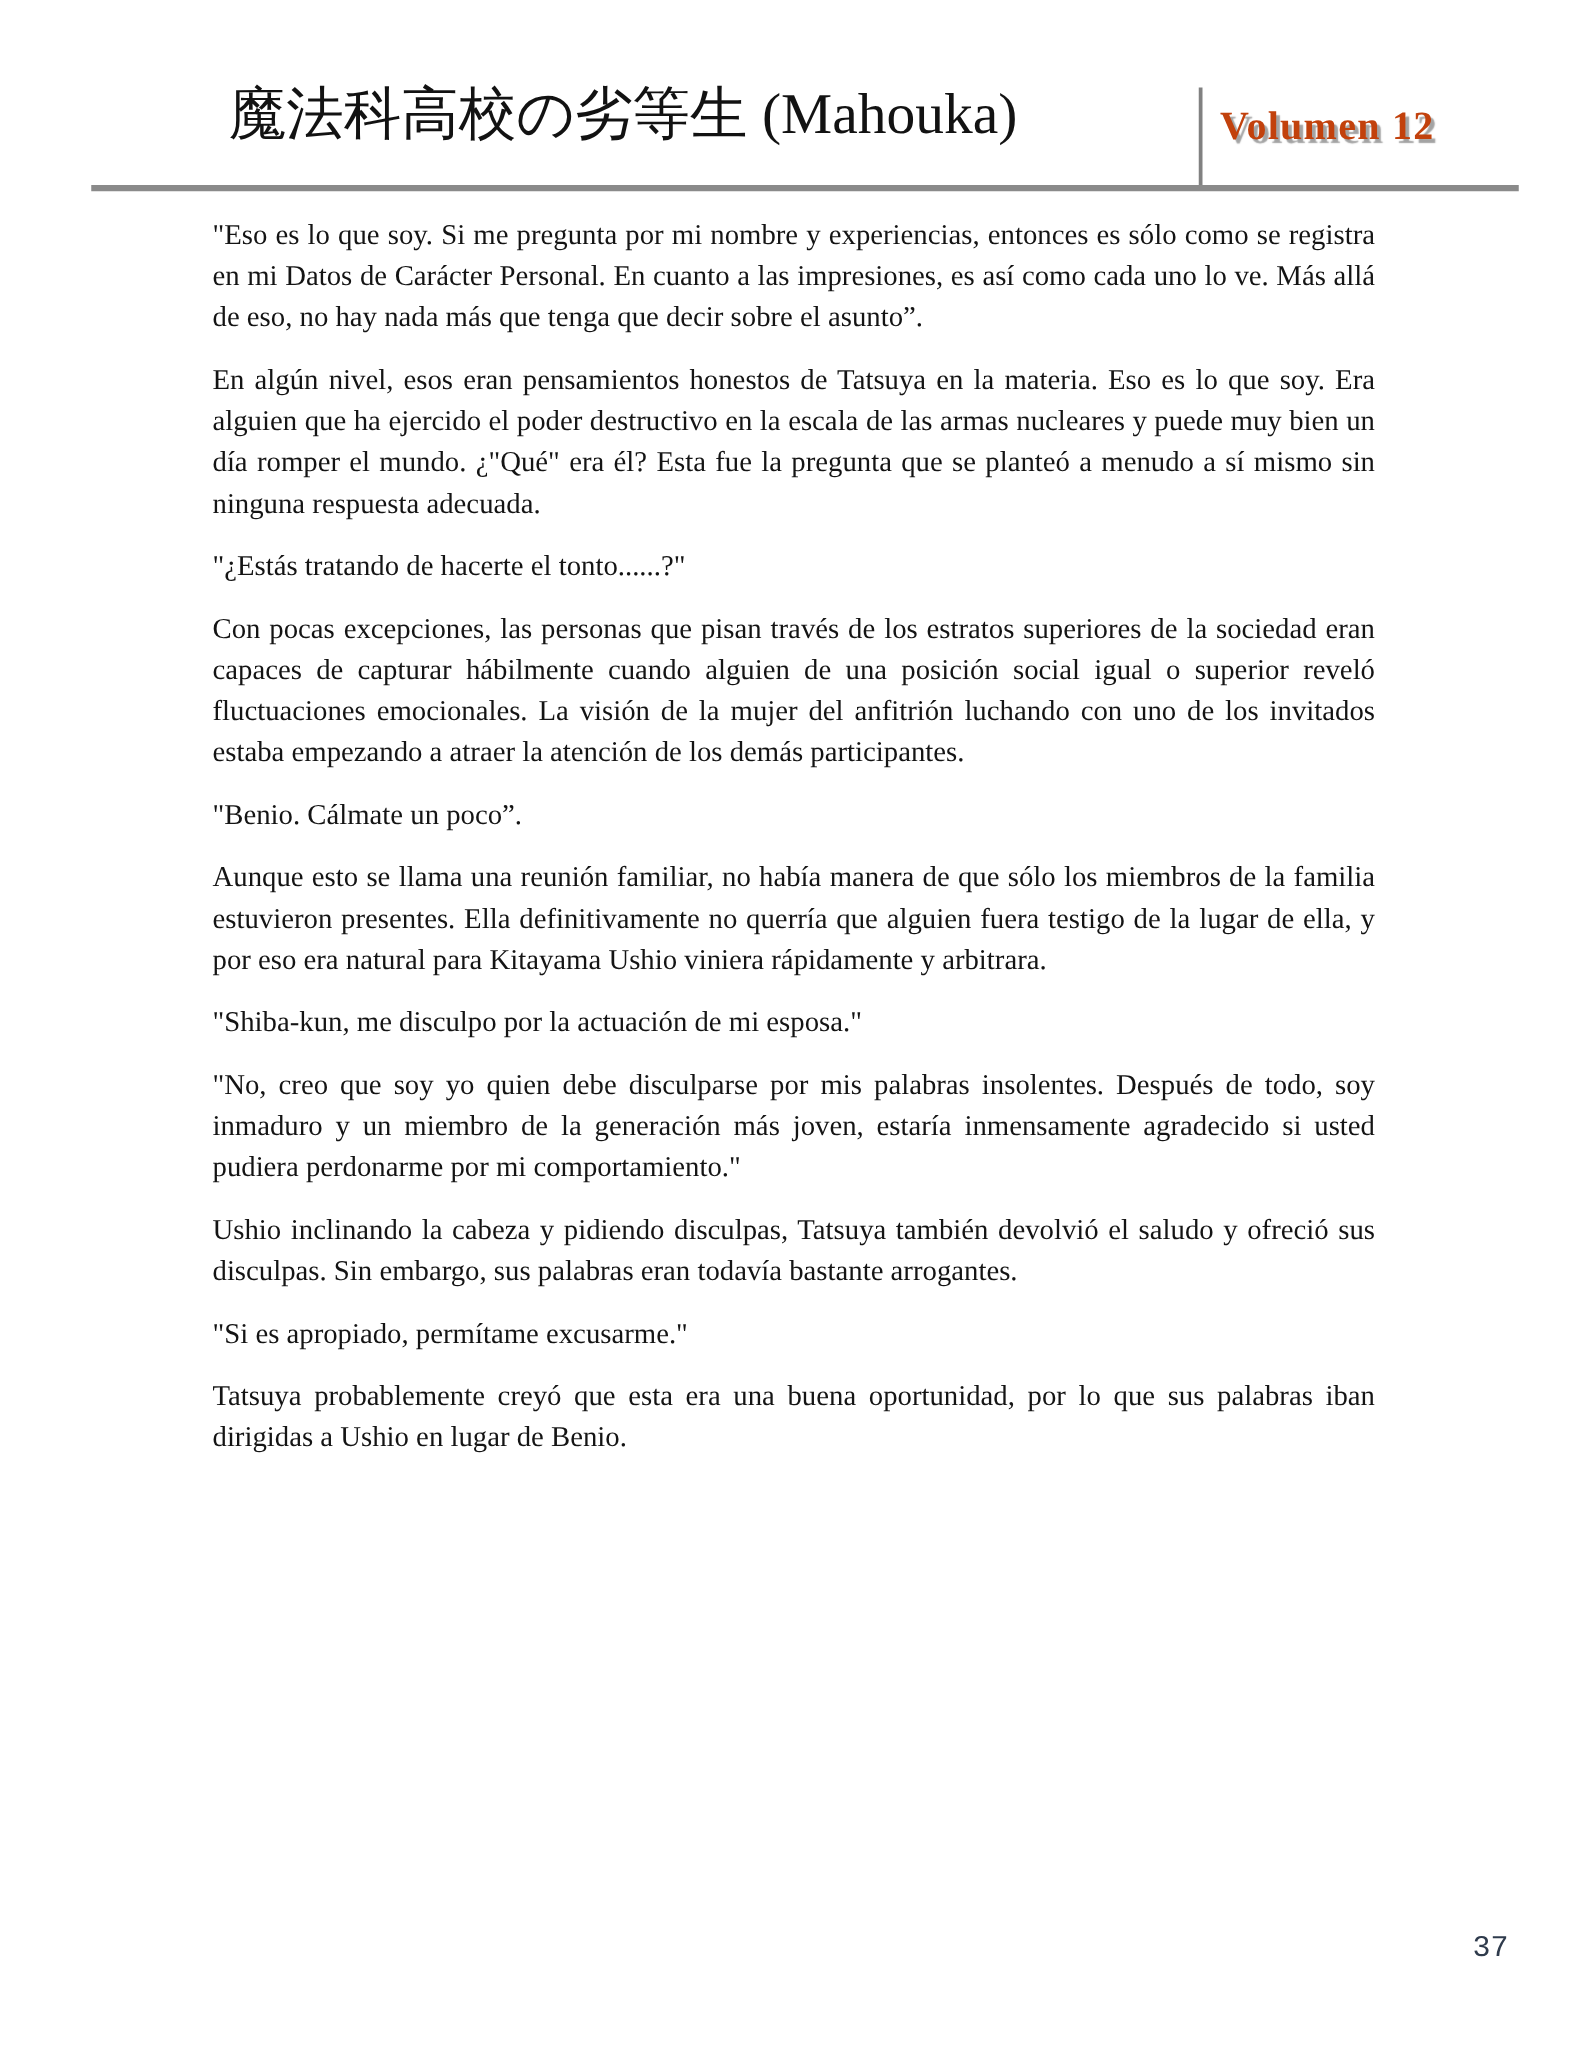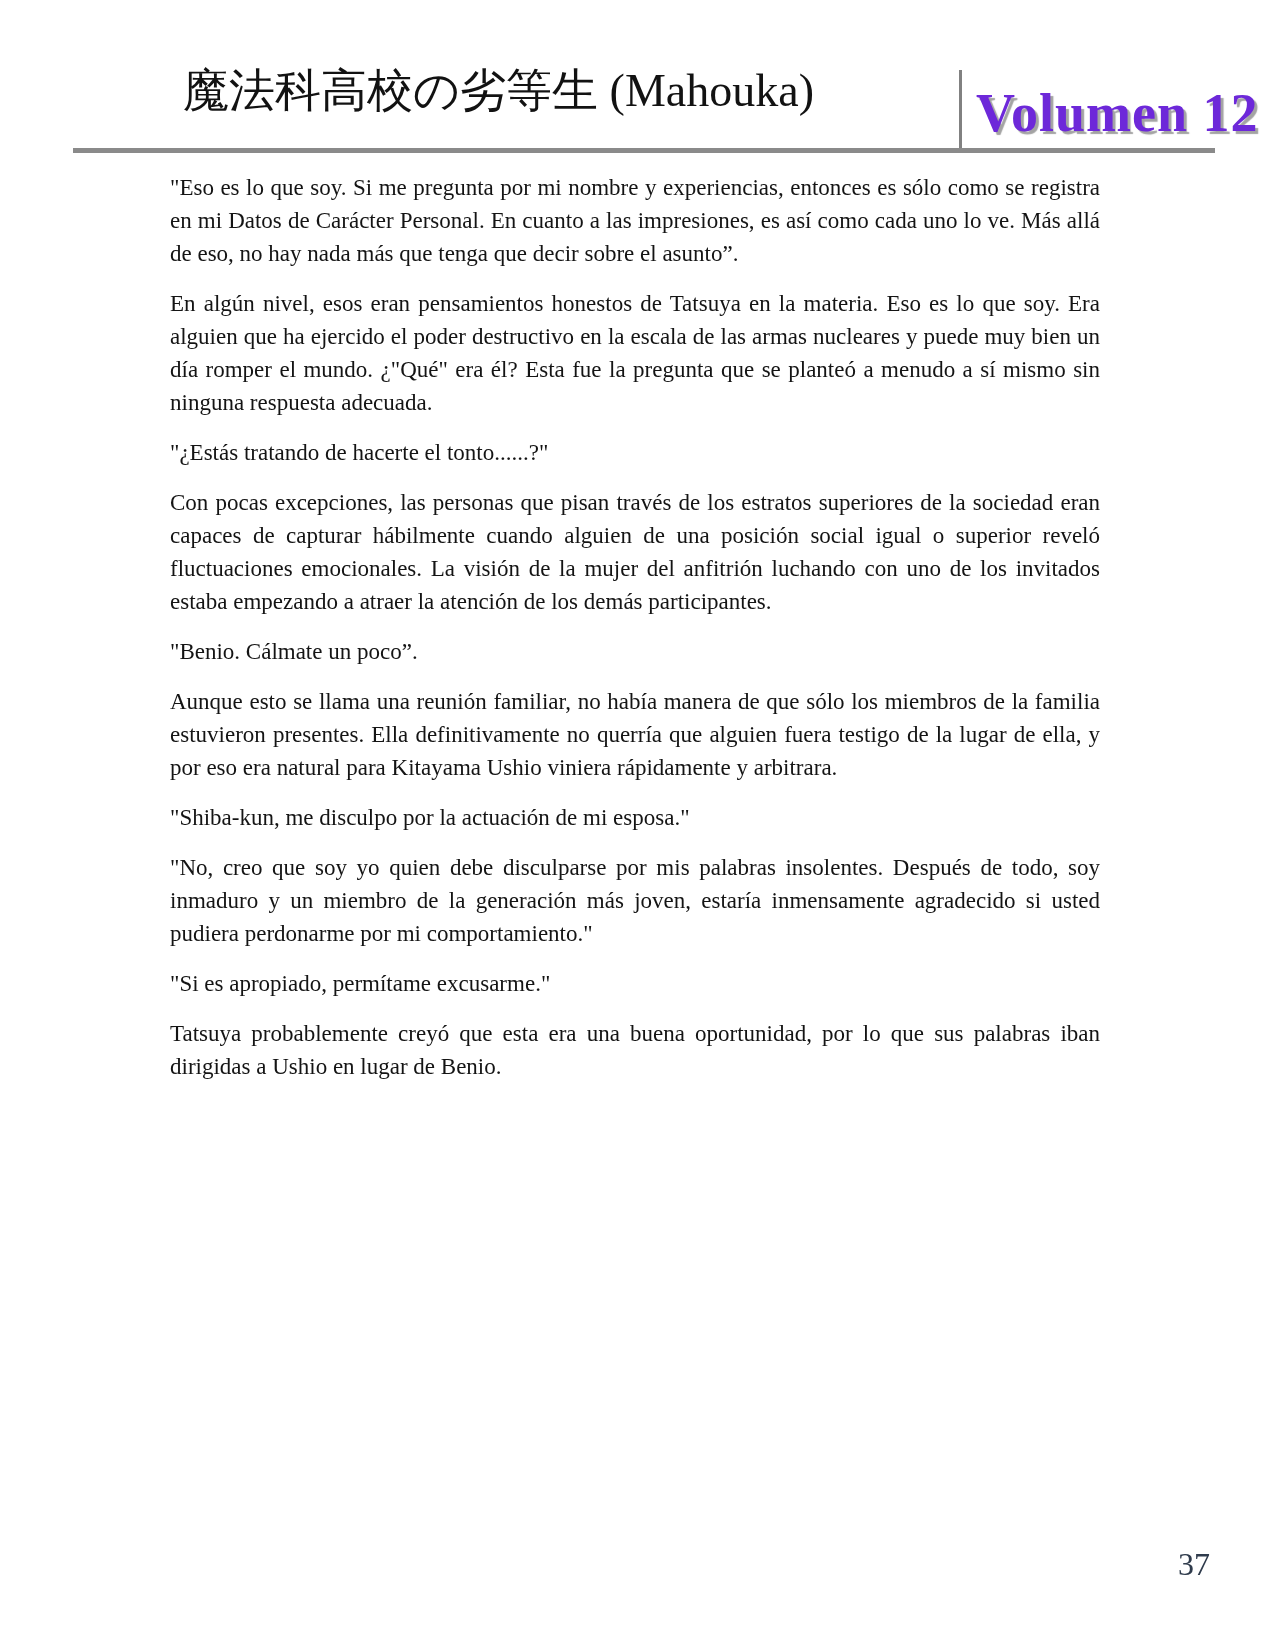--- a/index.html
+++ b/index.html
@@ -34,24 +34,24 @@
     left: 959px;
     top: 70px;
     width: 3px;
     height: 81px;
     background: #818181;
   }
   .header-volume {
     position: absolute;
     left: 976px;
     top: 82px;
-    font-size: 54px;
+    font-size: 32px;
     font-weight: bold;
     letter-spacing: 1px;
-    color: #6d28d9;
+    color: #c2410c;
     text-shadow: 3px 3px 1px #a3a3a3;
     white-space: nowrap;
     font-family: "Liberation Serif", "DejaVu Serif", serif;
   }
   .header-rule {
     position: absolute;
     left: 73px;
     top: 148px;
     width: 1142px;
     height: 5px;
@@ -69,23 +69,23 @@
     margin: 0 0 17px 0;
     font-size: 23px;
     line-height: 33px;
     text-align: justify;
   }
   
   .page-number {
     position: absolute;
     left: 1178px;
     top: 1546px;
-    font-size: 32px;
+    font-size: 24px;
     color: #2f3b4c;
-    font-family: Liberation Serif, serif;
+    font-family: Liberation Mono, monospace;
   }
 </style>
 </head>
 <body>
 
 <div class="page">
 
   <div class="header">
     <div class="header-title">魔法科高校の劣等生 (Mahouka)</div>
     <div class="header-vbar"></div>
@@ -95,19 +95,20 @@
 
   <div class="content">
     <p>"Eso es lo que soy. Si me pregunta por mi nombre y experiencias, entonces es sólo como se registra en mi Datos de Carácter Personal. En cuanto a las impresiones, es así como cada uno lo ve. Más allá de eso, no hay nada más que tenga que decir sobre el asunto”.</p>
     <p>En algún nivel, esos eran pensamientos honestos de Tatsuya en la materia. Eso es lo que soy. Era alguien que ha ejercido el poder destructivo en la escala de las armas nucleares y puede muy bien un día romper el mundo. ¿"Qué" era él? Esta fue la pregunta que se planteó a menudo a sí mismo sin ninguna respuesta adecuada.</p>
     <p>"¿Estás tratando de hacerte el tonto......?"</p>
     <p>Con pocas excepciones, las personas que pisan través de los estratos superiores de la sociedad eran capaces de capturar hábilmente cuando alguien de una posición social igual o superior reveló fluctuaciones emocionales. La visión de la mujer del anfitrión luchando con uno de los invitados estaba empezando a atraer la atención de los demás participantes.</p>
     <p>"Benio. Cálmate un poco”.</p>
     <p>Aunque esto se llama una reunión familiar, no había manera de que sólo los miembros de la familia estuvieron presentes. Ella definitivamente no querría que alguien fuera testigo de la lugar de ella, y por eso era natural para Kitayama Ushio viniera rápidamente y arbitrara.</p>
     <p>"Shiba-kun, me disculpo por la actuación de mi esposa."</p>
     <p>"No, creo que soy yo quien debe disculparse por mis palabras insolentes. Después de todo, soy inmaduro y un miembro de la generación más joven, estaría inmensamente agradecido si usted pudiera perdonarme por mi comportamiento."</p>
+    <p>Ushio inclinando la cabeza y pidiendo disculpas, Tatsuya también devolvió el saludo y ofreció sus disculpas. Sin embargo, sus palabras eran todavía bastante arrogantes.</p>
     <p>"Si es apropiado, permítame excusarme."</p>
     <p>Tatsuya probablemente creyó que esta era una buena oportunidad, por lo que sus palabras iban dirigidas a Ushio en lugar de Benio.</p>
   </div>
 
   <div class="page-number">37</div>
 
 </div>
 
 </body></html>

